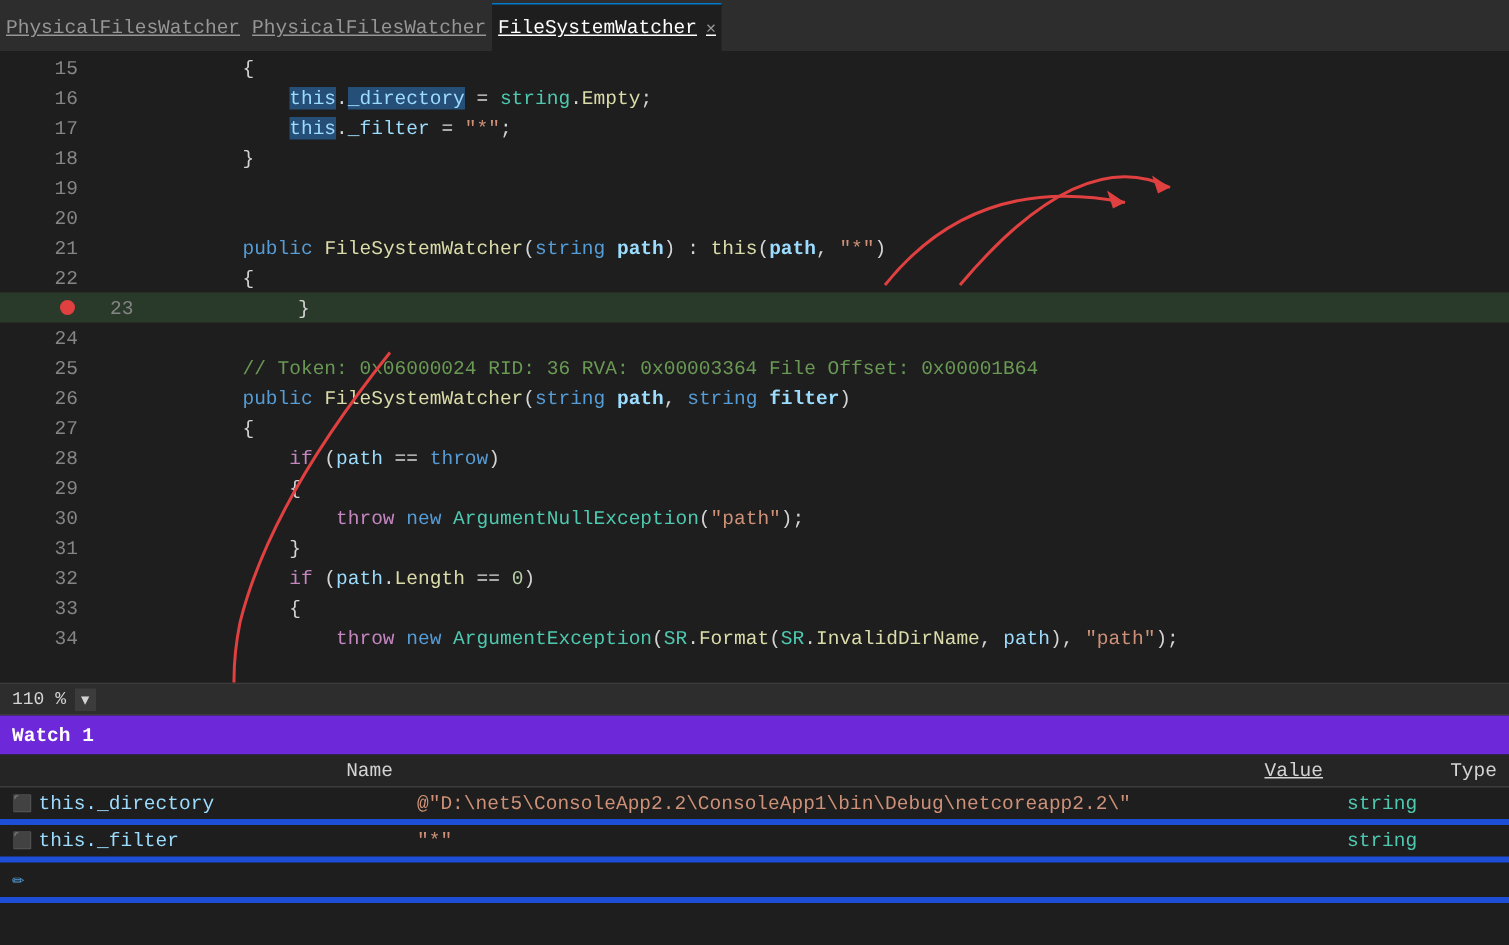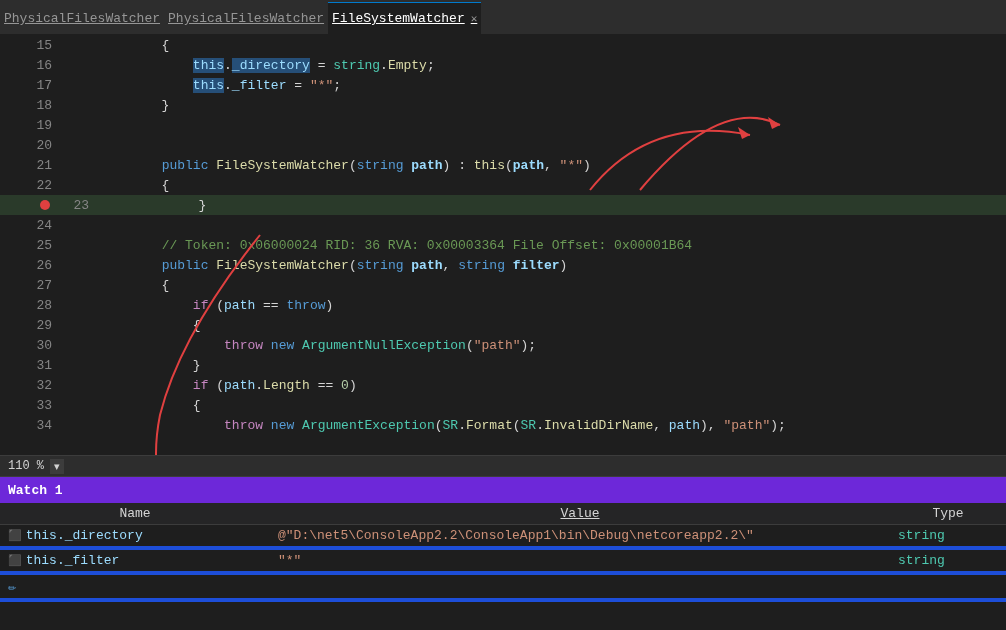--- a/index.html
+++ b/index.html
@@ -151,21 +151,21 @@
       font-weight: bold;
       height: 26px;
       display: flex;
       align-items: center;
     }
     .watch-table {
       width: 100%;
       border-collapse: collapse;
     }
     .watch-table th {
-      text-align: center;
+      text-align: right;
       padding: 3px 8px;
       color: #d4d4d4;
       font-weight: normal;
       border-bottom: 1px solid #3c3c3c;
       font-size: 13px;
       background: #252526;
     }
     .watch-table td {
       padding: 3px 8px;
       color: #d4d4d4;

